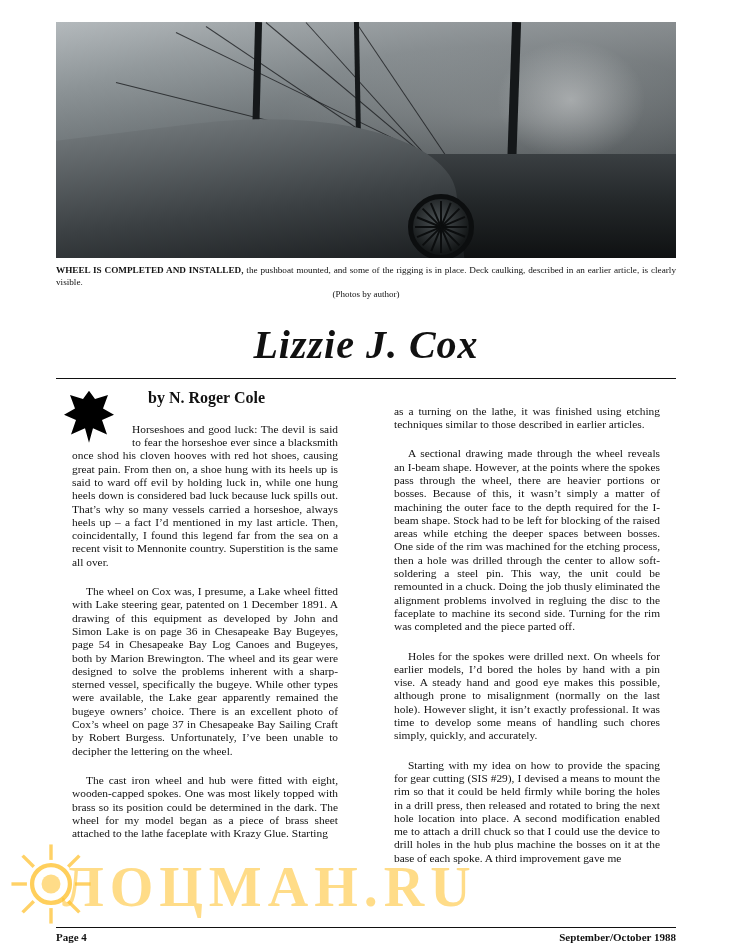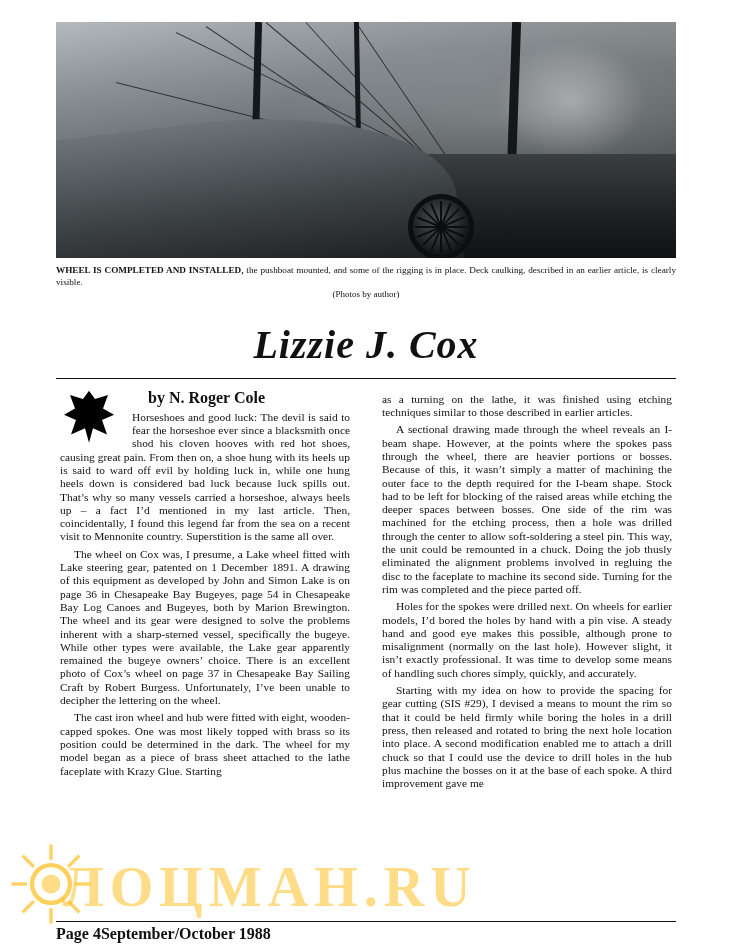--- a/index.html
+++ b/index.html
@@ -174,21 +174,21 @@
     position: relative;
   }
   .dc-shape {
     position: absolute;
     left: 8px; top: 2px;
     width: 50px; height: 52px;
     background: #000;
     clip-path: polygon(50% 0%, 62% 16%, 88% 8%, 78% 34%, 100% 46%, 76% 56%, 86% 84%, 58% 72%, 50% 100%, 42% 72%, 14% 84%, 24% 56%, 0% 46%, 22% 34%, 12% 8%, 38% 16%);
   }
   .col p {
-    margin: 4px;
+    margin: 16px;
     text-indent: 14px;
   }
   .col p.first { text-indent: 0; }
 
   
   .watermark {
     position: absolute;
     left: 4px; bottom: 22px;
     width: 732px;
     height: 96px;
@@ -209,22 +209,23 @@
     position: absolute;
     left: 4px; bottom: 2px;
     width: 86px; height: 86px;
   }
 
   
   .footer {
     position: absolute;
     left: 56px; right: 56px; bottom: 8px;
     display: flex;
+    justify-content: space-between;
     align-items: flex-end;
-    font-size: 16px;
+    font-size: 11px;
     font-weight: bold;
     border-top: 1px solid #111;
     padding-top: 3px;
   }
   .footer .right { font-weight: bold; }
 </style>
 </head>
 <body>
 
 <div class="page">

